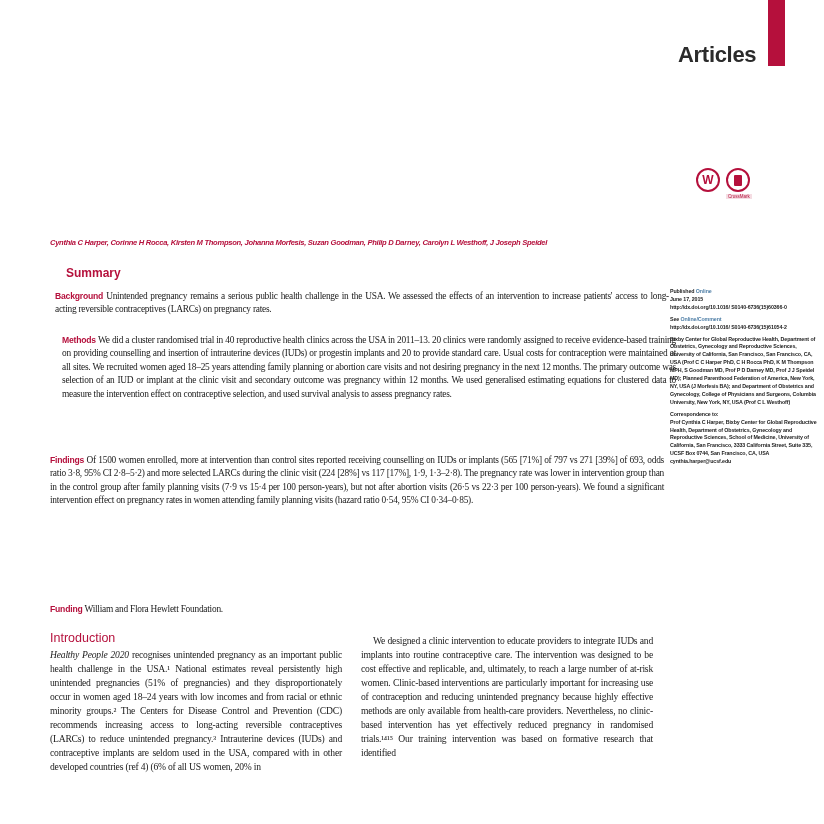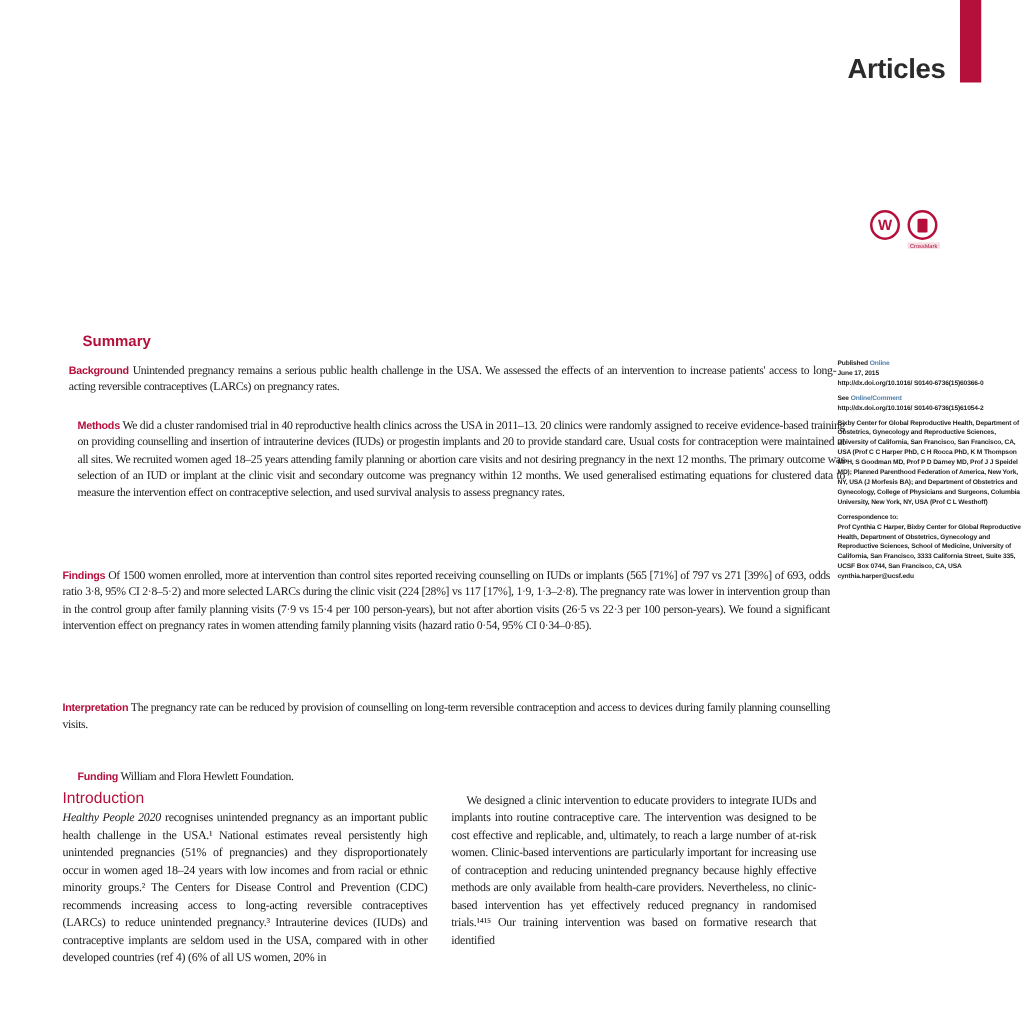--- a/index.html
+++ b/index.html
@@ -48,40 +48,37 @@
 
 
   <div class="badges">
     <div class="badge">W</div>
     <div class="badge">
         <div class="badge-book"></div>
       </div>
   </div>
   <div class="crossmark-label">CrossMark</div>
 
+  <div class="authors">Cynthia C Harper, Corinne H Rocca, Kirsten M Thompson, Johanna Morfesis, Suzan Goodman, Philip D Darney, Carolyn L Westhoff, J Joseph Speidel</div>
 
   <div class="summary-head">Summary</div>
 
   <p class="abs abs-bg" style="margin:5px;">
     <span class="lbl">Background</span>
     <span>Unintended pregnancy remains a serious public health challenge in the USA. We assessed the effects of an intervention to increase patients' access to long-acting reversible contraceptives (LARCs) on pregnancy rates.</span>
   </p>
   <p class="abs abs-methods" style="margin:12px;">
     <span class="lbl">Methods</span>
     <span>We did a cluster randomised trial in 40 reproductive health clinics across the USA in 2011–13. 20 clinics were randomly assigned to receive evidence-based training on providing counselling and insertion of intrauterine devices (IUDs) or progestin implants and 20 to provide standard care. Usual costs for contraception were maintained at all sites. We recruited women aged 18–25 years attending family planning or abortion care visits and not desiring pregnancy in the next 12 months. The primary outcome was selection of an IUD or implant at the clinic visit and secondary outcome was pregnancy within 12 months. We used generalised estimating equations for clustered data to measure the intervention effect on contraceptive selection, and used survival analysis to assess pregnancy rates.</span>
   </p>
   <p class="abs abs-findings" style="margin:0;">
     <span class="lbl">Findings</span>
     <span>Of 1500 women enrolled, more at intervention than control sites reported receiving counselling on IUDs or implants (565 [71%] of 797 vs 271 [39%] of 693, odds ratio 3·8, 95% CI 2·8–5·2) and more selected LARCs during the clinic visit (224 [28%] vs 117 [17%], 1·9, 1·3–2·8). The pregnancy rate was lower in intervention group than in the control group after family planning visits (7·9 vs 15·4 per 100 person-years), but not after abortion visits (26·5 vs 22·3 per 100 person-years). We found a significant intervention effect on pregnancy rates in women attending family planning visits (hazard ratio 0·54, 95% CI 0·34–0·85).</span>
   </p>
-  <p class="abs abs-interp" style="margin:0;">
-    <span class="lbl">Interpretation</span>
-    <span>The pregnancy rate can be reduced by provision of counselling on long-term reversible contraception and access to devices during family planning counselling visits.</span>
-  </p>
-  <p class="abs abs-fund" style="margin:12px;">
+  <p class="abs abs-fund" style="margin:0;">
     <span class="lbl">Funding</span>
     <span>William and Flora Hewlett Foundation.</span>
   </p>
 
   <aside class="sidebar">
     <div class="block">
       <span>Published </span><span class="link">Online</span><br>
       <span>June 17, 2015</span><br>
       <span>http://dx.doi.org/10.1016/ S0140-6736(15)60366-0</span>
     </div>

